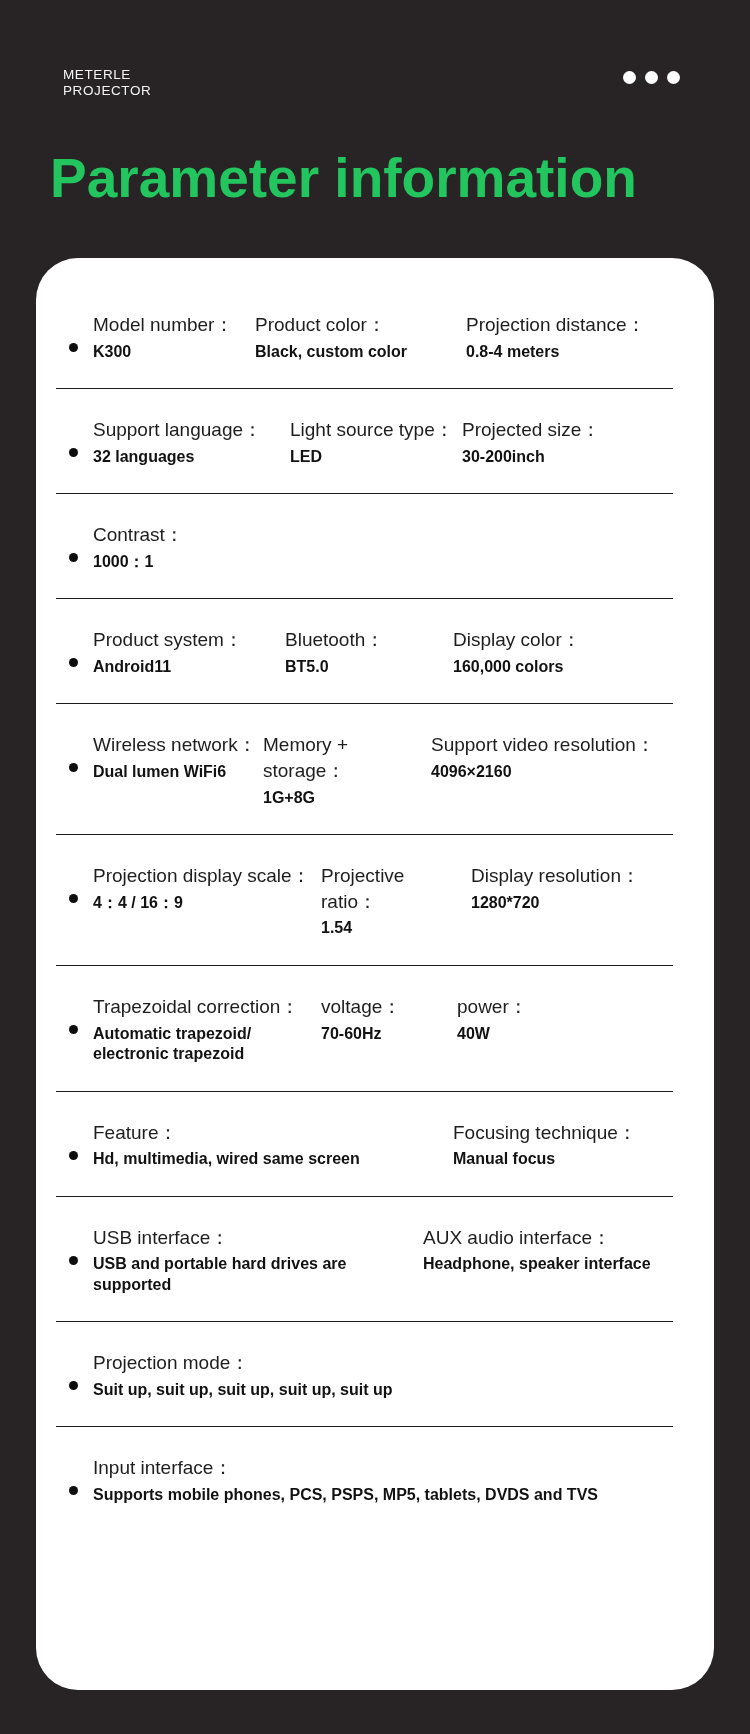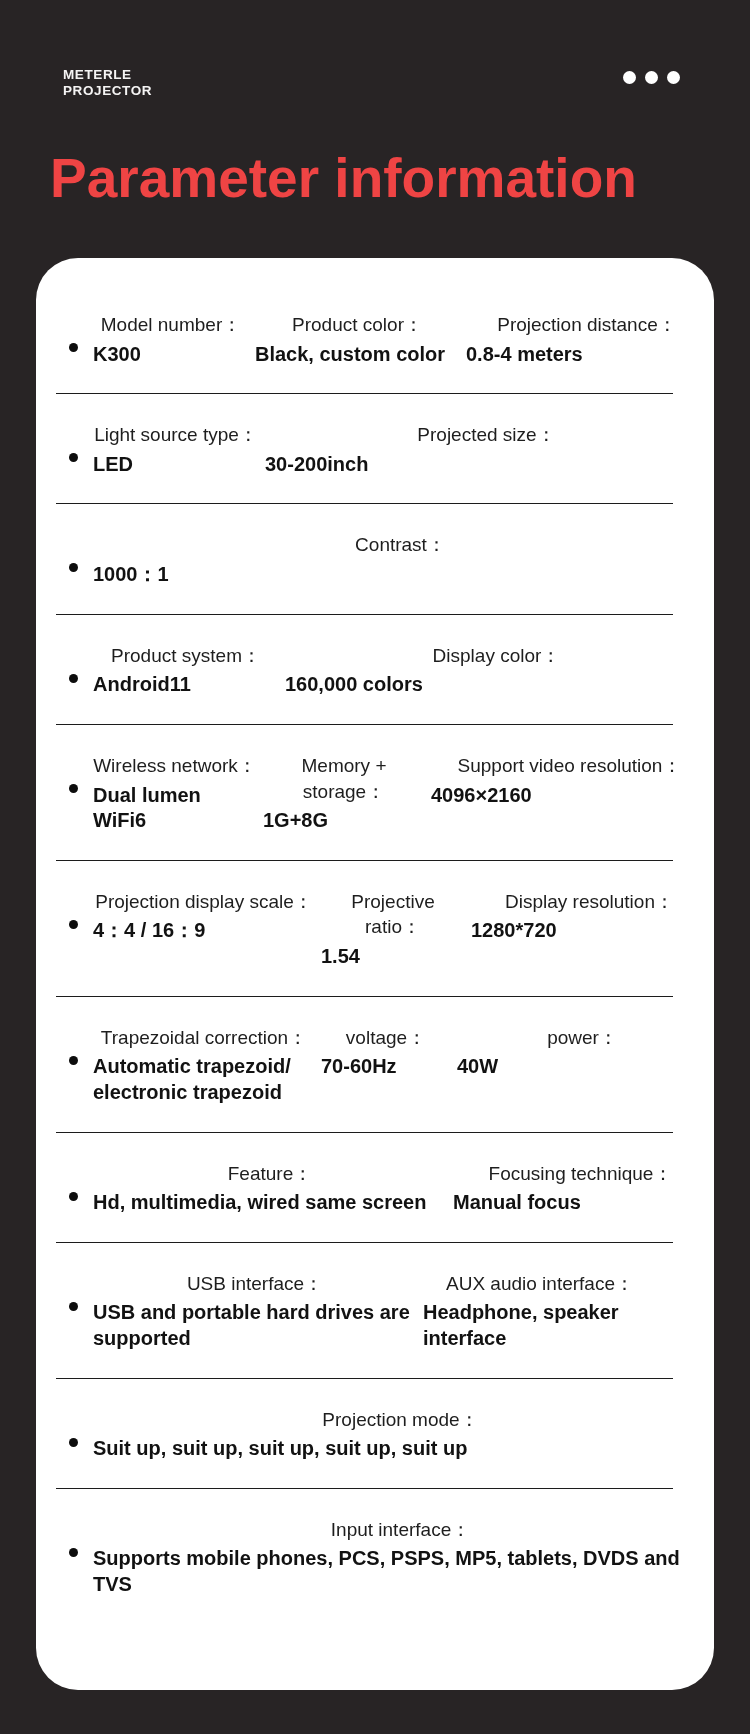--- a/index.html
+++ b/index.html
@@ -5,33 +5,33 @@
   html,body{margin:0;padding:0;}
   body{
     width:750px;height:1734px;
     background:#282425;
     font-family:"Liberation Sans","DejaVu Sans",sans-serif;
     position:relative;
     overflow:hidden;
   }
   .logo{
     position:absolute;top:67px;left:63px;
-    color:#f5f4f4;font-size:13.5px;font-weight:bold;
+    color:#f5f4f4;font-size:13.5px;font-weight:normal;
     letter-spacing:.6px;line-height:1.2;
   }
   .menu-dots{
     position:absolute;top:71px;right:70px;
     display:flex;gap:9px;
   }
   .menu-dots span{
     width:13px;height:13px;border-radius:50%;background:#ffffff;display:block;
   }
   .page-title{
     position:absolute;top:148px;left:50px;
-    color:#ef4444;font-size:55px;font-weight:600;
+    color:#22c55e;font-size:55px;font-weight:600;
     letter-spacing:0;line-height:1.1;white-space:nowrap;
   }
   .card{
     position:absolute;top:258px;left:36px;
     width:678px;height:1432px;
     background:#ffffff;border-radius:42px;
     box-sizing:border-box;
     padding:26px 0 0 20px;
     color:#161616;
   }
@@ -55,24 +55,24 @@
     width:9px;height:9px;border-radius:50%;background:#0d0d0d;
     margin:31px 0 0 13px;
   }
   .cell{
     box-sizing:border-box;
     padding-right:6px;
     flex-shrink:0;
   }
   .cell.grow{flex-shrink:1;flex-grow:1;}
   .spec-label{
-    font-size:19px;font-weight:400;color:#1e1e1e;line-height:1.35;text-align:center;
+    font-size:19px;font-weight:400;color:#1e1e1e;line-height:1.35;
   }
   .spec-value{
-    font-size:20px;font-weight:700;color:#121212;line-height:1.28;margin-top:4px;
+    font-size:16px;font-weight:700;color:#121212;line-height:1.28;margin-top:4px;
   }
   
   .r1 .c1{width:162px}.r1 .c2{width:211px}
   .r2 .c1{width:197px}.r2 .c2{width:172px}
   .r3 .c1{width:192px}.r3 .c2{width:168px}
   .r4 .c1{width:192px}.r4 .c2{width:168px}
   .r5 .c1{width:170px}.r5 .c2{width:168px}
   .r6 .c1{width:228px}.r6 .c2{width:150px}
   .r7 .c1{width:228px}.r7 .c2{width:136px}
   .r8 .c1{width:360px}
@@ -111,20 +111,24 @@
     <div class="cell grow">
       <div class="spec-label">Projection distance：</div>
       <div class="spec-value">0.8-4 meters</div>
     </div>
   </div>
 
   <div class="row r2 has-divider">
     <div class="bullet-col">
         <div class="bullet"></div>
       </div>
+    <div class="cell c1">
+      <div class="spec-label">Support language：</div>
+      <div class="spec-value">32 languages</div>
+    </div>
     <div class="cell c2">
       <div class="spec-label">Light source type：</div>
       <div class="spec-value">LED</div>
     </div>
     <div class="cell grow">
       <div class="spec-label">Projected size：</div>
       <div class="spec-value">30-200inch</div>
     </div>
   </div>
 
@@ -139,20 +143,24 @@
   </div>
 
   <div class="row r4 has-divider">
     <div class="bullet-col">
         <div class="bullet"></div>
       </div>
     <div class="cell c1">
       <div class="spec-label">Product system：</div>
       <div class="spec-value">Android11</div>
     </div>
+    <div class="cell c2">
+      <div class="spec-label">Bluetooth：</div>
+      <div class="spec-value">BT5.0</div>
+    </div>
     <div class="cell grow">
       <div class="spec-label">Display color：</div>
       <div class="spec-value">160,000 colors</div>
     </div>
   </div>
 
   <div class="row r5 has-divider">
     <div class="bullet-col">
         <div class="bullet"></div>
       </div>

